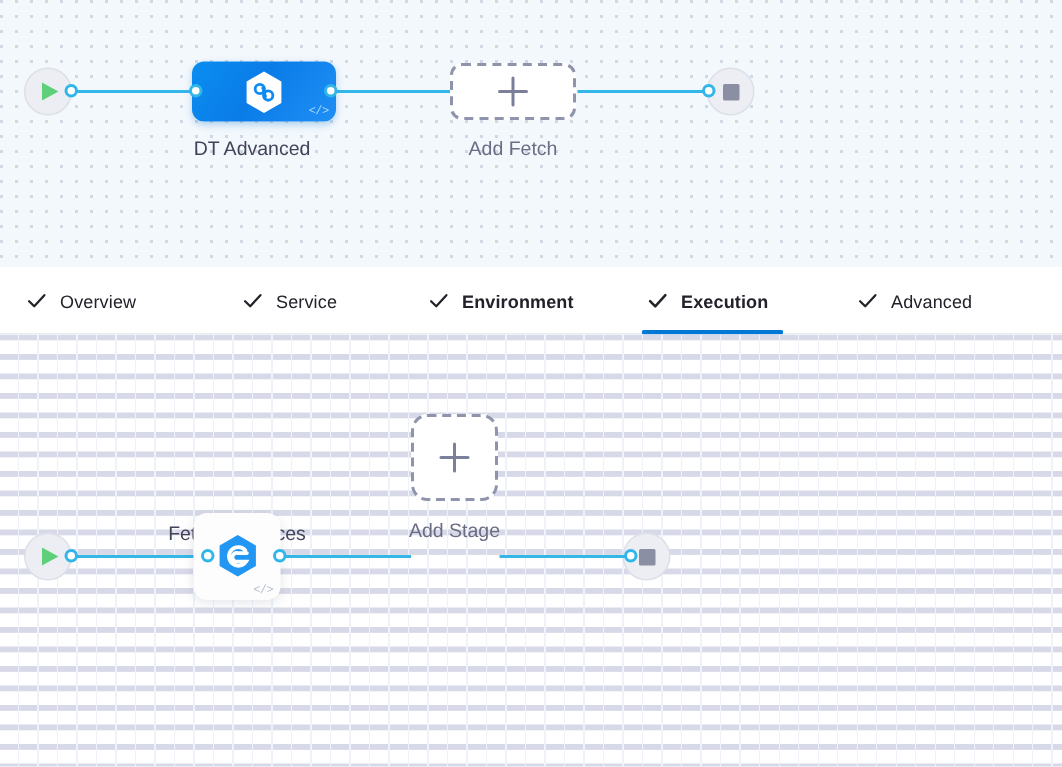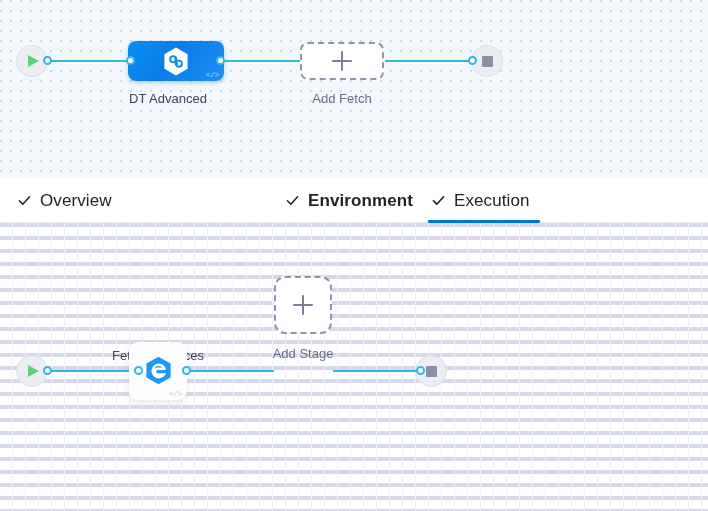--- a/index.html
+++ b/index.html
@@ -47,26 +47,26 @@
   }
   .tab .check {
     display: inline-block;
     width: 13px;
     height: 13px;
     flex: none;
     color: #22222a;
   }
   .tab .check svg { display:block; }
   .tab .tab-label {
-    font-size: 17px;
+    font-size: 12px;
     color: #22222a;
     letter-spacing: .1px;
     white-space: nowrap;
   }
-  .tab.active .tab-label { font-weight: normal; }
+  .tab.active .tab-label { font-weight: bold; }
   .tab.active::after {
     content: "";
     position: absolute;
     left: -4px;
     right: -10px;
     bottom: 0;
     height: 3px;
     background: #0278d5;
     border-radius: 1px;
   }
@@ -266,39 +266,55 @@
 
   <div class="tab" style="left:18px;">
     <span class="check">
       <svg viewBox="0 0 14 14" width="13" height="13">
           <path d="M1.5 7.3 L5.2 11 L12.5 3" fill="none" stroke="currentColor" stroke-width="1.6" stroke-linecap="round" stroke-linejoin="round"></path>
         </svg>
     </span>
     <span class="tab-label">Overview</span>
   </div>
 
+  <div class="tab" style="left:162px;">
+    <span class="check">
+      <svg viewBox="0 0 14 14" width="13" height="13">
+          <path d="M1.5 7.3 L5.2 11 L12.5 3" fill="none" stroke="currentColor" stroke-width="1.6" stroke-linecap="round" stroke-linejoin="round"></path>
+        </svg>
+    </span>
+    <span class="tab-label">Service</span>
+  </div>
 
   <div class="tab" style="left:286px;font-weight:bold;">
     <span class="check">
       <svg viewBox="0 0 14 14" width="13" height="13">
           <path d="M1.5 7.3 L5.2 11 L12.5 3" fill="none" stroke="currentColor" stroke-width="1.6" stroke-linecap="round" stroke-linejoin="round"></path>
         </svg>
     </span>
     <span class="tab-label">Environment</span>
   </div>
 
   <div class="tab active" style="left:432px;">
     <span class="check">
       <svg viewBox="0 0 14 14" width="13" height="13">
           <path d="M1.5 7.3 L5.2 11 L12.5 3" fill="none" stroke="currentColor" stroke-width="1.8" stroke-linecap="round" stroke-linejoin="round"></path>
         </svg>
     </span>
     <span class="tab-label">Execution</span>
   </div>
 
+  <div class="tab" style="left:572px;">
+    <span class="check">
+      <svg viewBox="0 0 14 14" width="13" height="13">
+          <path d="M1.5 7.3 L5.2 11 L12.5 3" fill="none" stroke="currentColor" stroke-width="1.6" stroke-linecap="round" stroke-linejoin="round"></path>
+        </svg>
+    </span>
+    <span class="tab-label">Advanced</span>
+  </div>
 </div>
 
 <div class="step-canvas">
 
   <div class="wire" style="left:46px; top:147px; width:92px;"></div>
 
   <div class="wire" style="left:186px; top:147px; width:88px;"></div>
 
   <div class="wire" style="left:333px; top:147px; width:86px;"></div>
 

